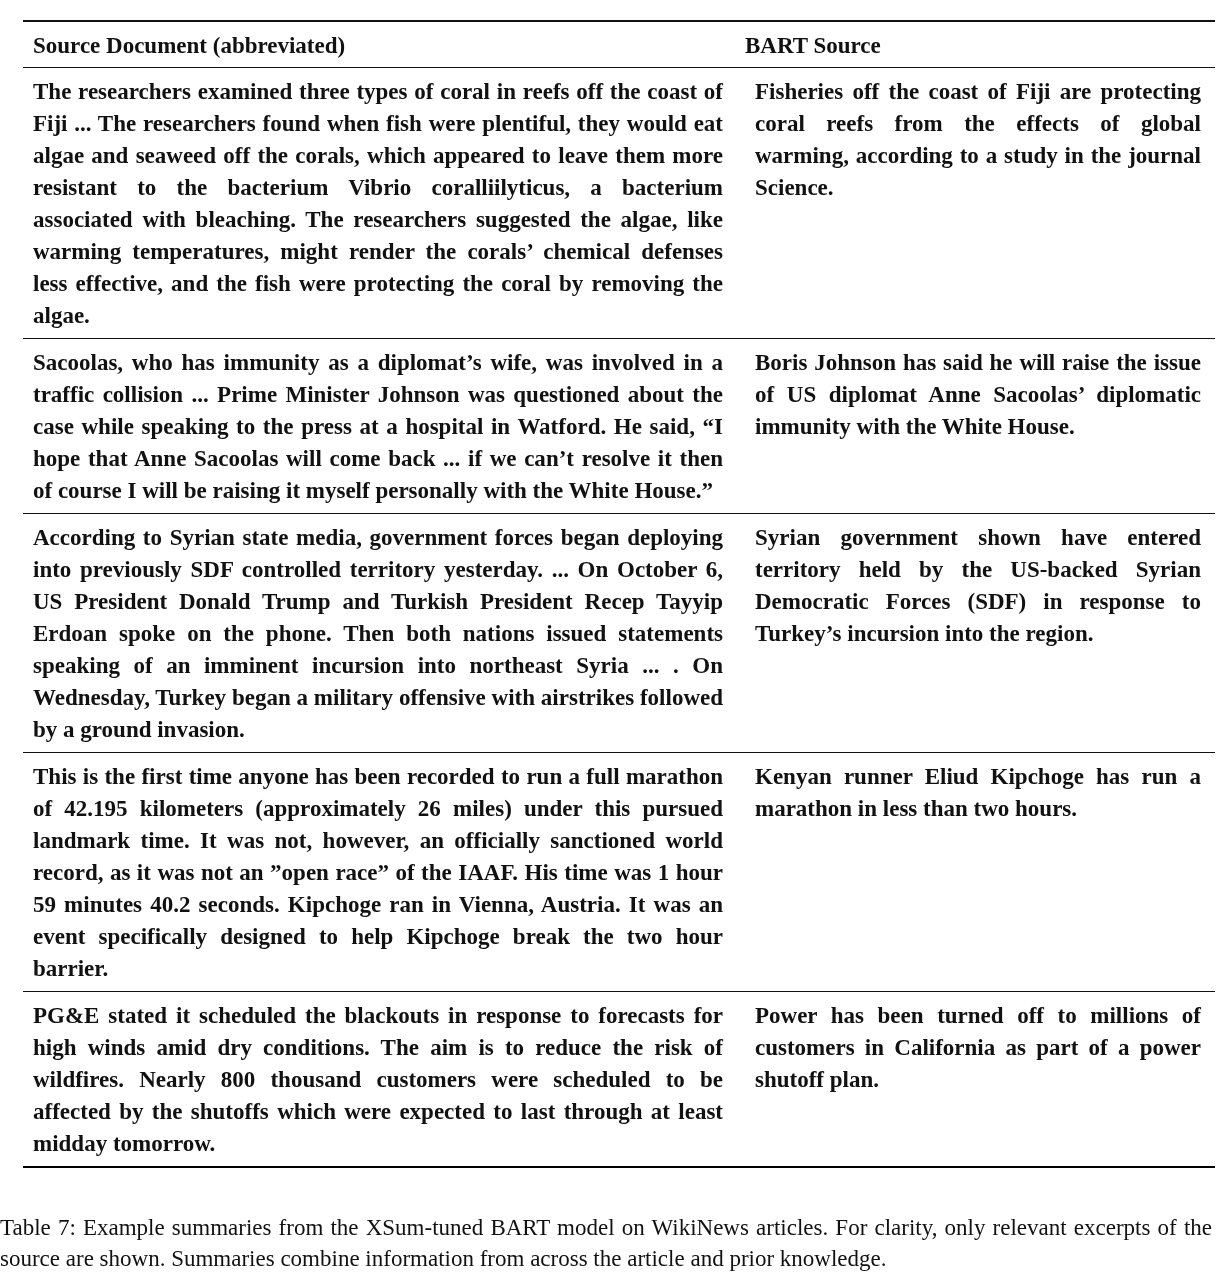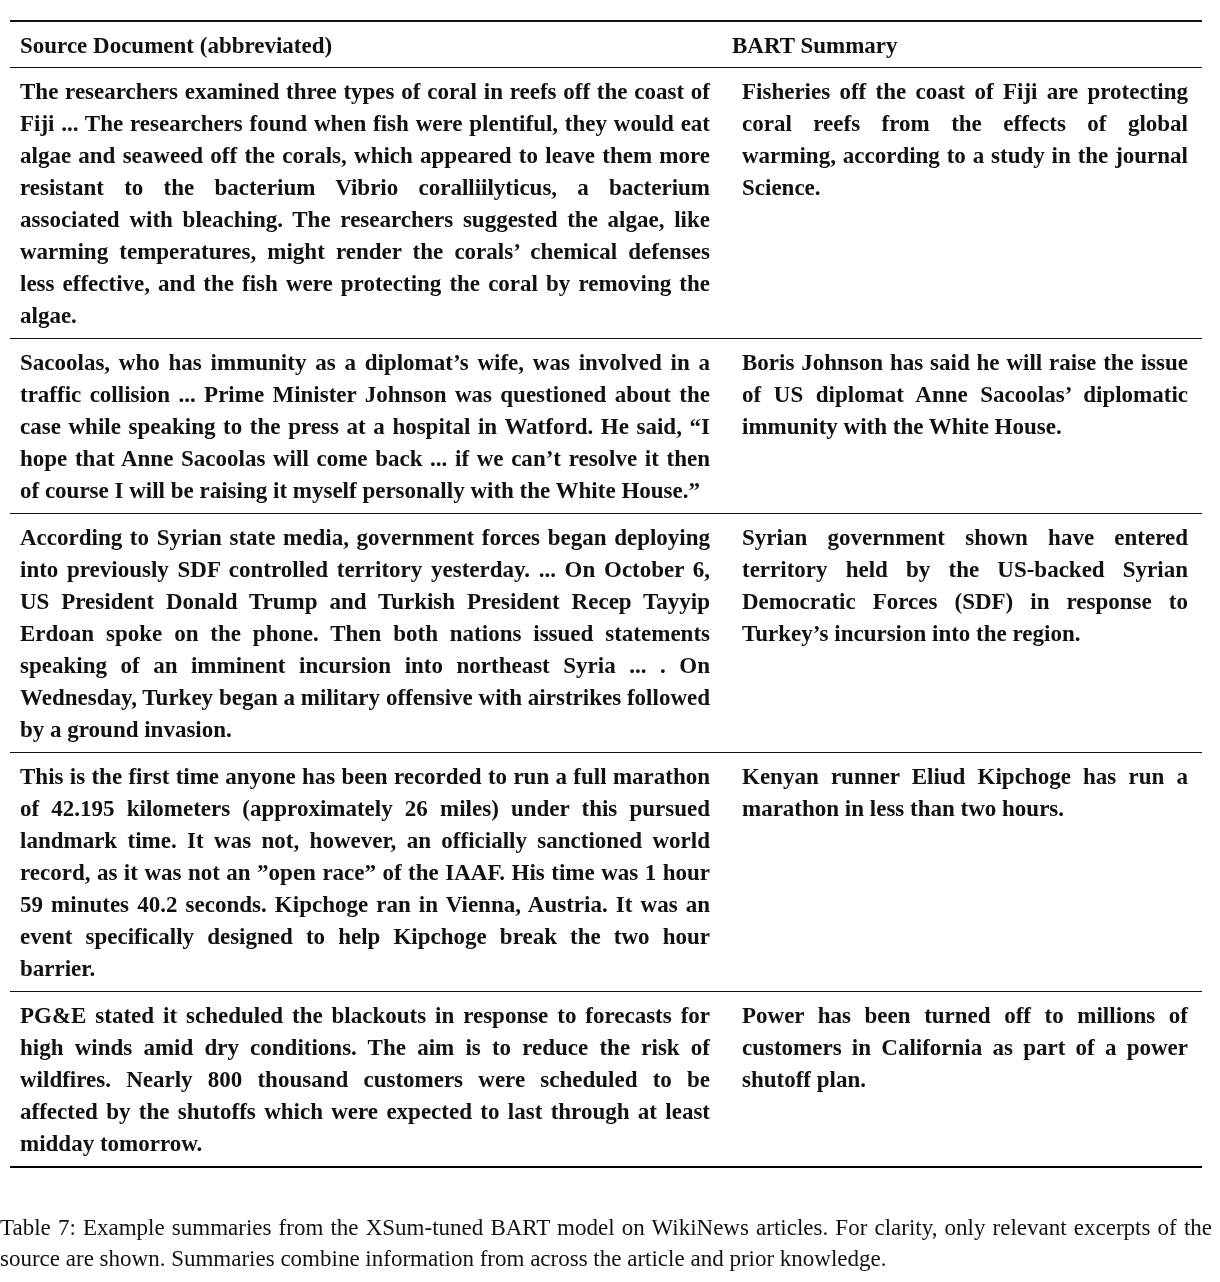--- a/index.html
+++ b/index.html
@@ -1,21 +1,21 @@
 <!DOCTYPE html>
 <html><head>
 <meta charset="utf-8">
 <style>
   html, body { margin: 0; padding: 0; background: #ffffff; }
   body {
     width: 1220px; height: 1282px; overflow: hidden;
     font-family: "Liberation Serif", "DejaVu Serif", serif;
     color: #111111;
   }
-  .table-wrap { position: absolute; left: 10px; top: 20px; width: 1192px; }
+  .table-wrap { position: absolute; left: 23px; top: 20px; width: 1192px; }
   table { border-collapse: collapse; width: 1192px; table-layout: fixed; }
   col.c1 { width: 712px; }
   col.c2 { width: 480px; }
   thead tr { border-top: 2px solid #111; border-bottom: 1.2px solid #111; }
   th {
     text-align: left; font-weight: bold; font-size: 23px;
     padding: 11px 10px 8px 10px; line-height: 26px;
   }
   tbody tr { border-bottom: 1.2px solid #111; font-weight: bold; }
   tbody tr.last { border-bottom: 2px solid #000000; }
@@ -36,21 +36,21 @@
 
 <div class="table-wrap">
   <table>
     <colgroup>
         <col class="c1">
         <col class="c2">
       </colgroup>
     <thead>
       <tr>
         <th>Source Document (abbreviated)</th>
-        <th>BART Summary</th>
+        <th>BART Source</th>
       </tr>
     </thead>
     <tbody>
       <tr>
         <td class="src">The researchers examined three types of coral in reefs off the coast of Fiji ... The researchers found when fish were plentiful, they would eat algae and seaweed off the corals, which appeared to leave them more resistant to the bacterium Vibrio coralliilyti­cus, a bacterium associated with bleaching. The researchers sug­gested the algae, like warming temperatures, might render the corals’ chemical defenses less effective, and the fish were pro­tecting the coral by removing the algae.</td>
         <td class="sum">Fisheries off the coast of Fiji are protect­ing coral reefs from the effects of global warming, according to a study in the jour­nal Science.</td>
       </tr>
       <tr>
         <td class="src">Sacoolas, who has immunity as a diplomat’s wife, was involved in a traffic collision ... Prime Minister Johnson was questioned about the case while speaking to the press at a hospital in Wat­ford. He said, “I hope that Anne Sacoolas will come back ... if we can’t resolve it then of course I will be raising it myself personally with the White House.”</td>
         <td class="sum">Boris Johnson has said he will raise the is­sue of US diplomat Anne Sacoolas’ diplo­matic immunity with the White House.</td>

